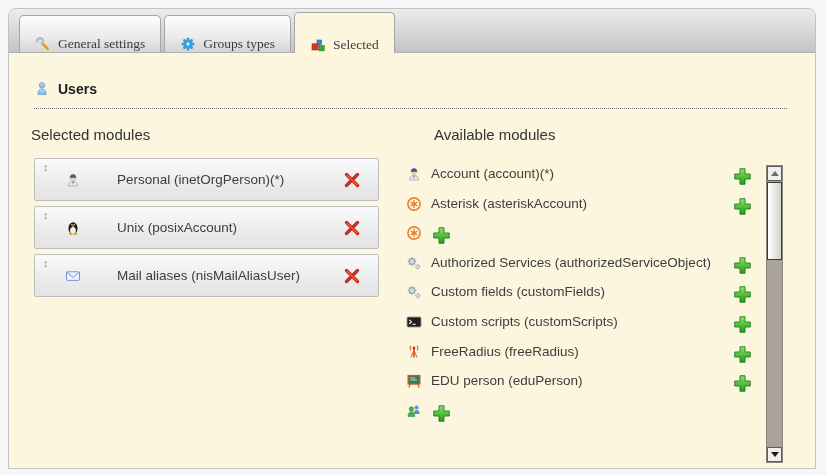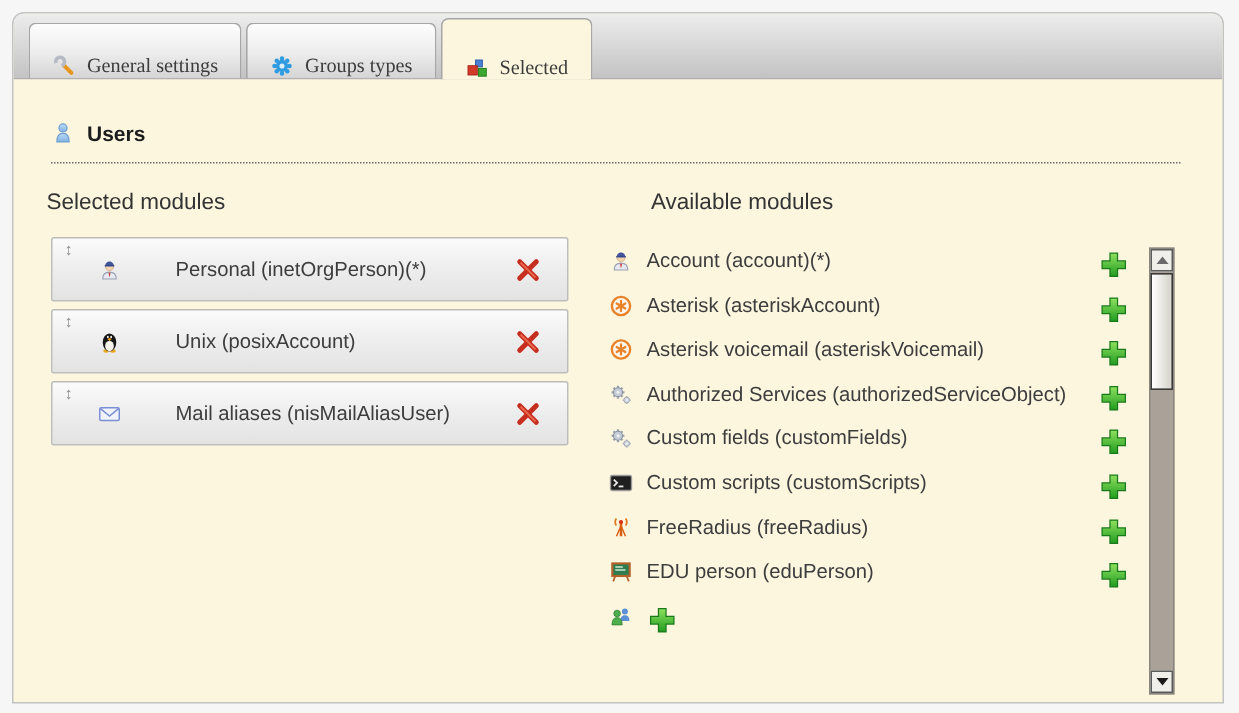--- a/index.html
+++ b/index.html
@@ -285,21 +285,20 @@
       <span class="ic16">
         <svg viewBox="0 0 16 16">
             <circle cx="8" cy="8" r="6.1" fill="#fff6ec" stroke="#e8832a" stroke-width="1.6"></circle>
             <g stroke="#e8832a" stroke-width="1.5" stroke-linecap="round">
               <line x1="8" y1="4.6" x2="8" y2="11.4"></line>
               <line x1="5.1" y1="6.3" x2="10.9" y2="9.7"></line>
               <line x1="10.9" y1="6.3" x2="5.1" y2="9.7"></line>
             </g>
           </svg>
       </span>
-      <span class="alabel">Asterisk voicemail (asteriskVoicemail)</span>
       <button class="addbtn">
         <svg viewBox="0 0 20 20">
             <path d="M7.6,2.6 h4.8 v5 h5 v4.8 h-5 v5 h-4.8 v-5 h-5 V7.6 h5 z" fill="url(#gp)" stroke="#1a7a1a" stroke-width="0.8"></path>
           </svg>
       </button>
     </div>
 
     <div class="arow">
       <span class="ic16">
         <svg viewBox="0 0 16 16">

